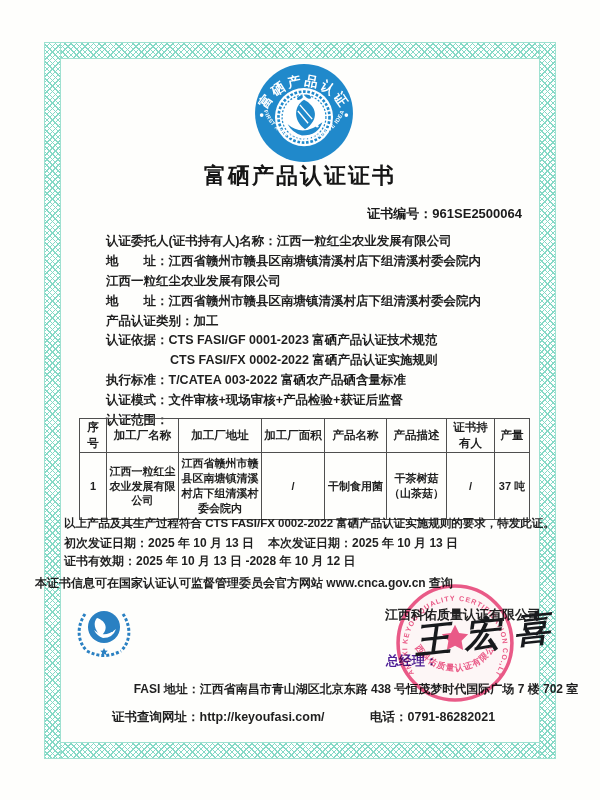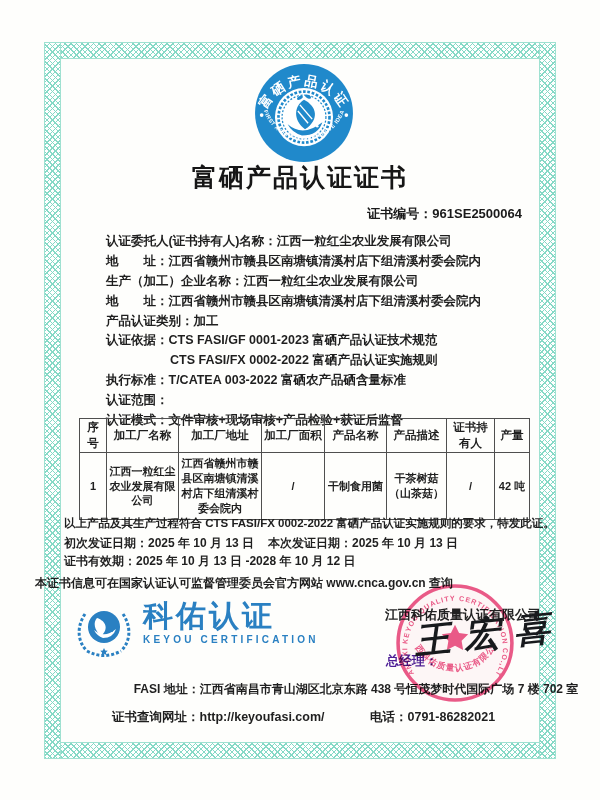--- a/index.html
+++ b/index.html
@@ -18,21 +18,21 @@
       repeating-linear-gradient(-45deg,#85d9c6 0,#85d9c6 1px,transparent 1px,transparent 4px);
     border:1px solid #9fe1d1;
   }
   .frame.top{left:44px;top:42px;width:510px;height:15px;}
   .frame.bottom{left:44px;top:742px;width:510px;height:15px;}
   .frame.left{left:44px;top:42px;width:15px;height:715px;}
   .frame.right{left:539px;top:42px;width:15px;height:715px;}
 
   .title{
     left:0;top:161px;width:600px;text-align:center;
-    font-size:25px;font-weight:800;letter-spacing:2px;color:#161616;
+    font-size:22px;font-weight:800;letter-spacing:2px;color:#161616;
   }
   .certno{top:205px;right:78px;font-size:13px;font-weight:700;color:#1a1a1a;}
 
   .fields{left:70px;top:233px;width:468px;}
   .field-line{display:flex;height:19.9px;font-size:12.5px;white-space:nowrap;align-items:flex-start;margin-left:36px;}
   .field-line .f-label{font-weight:700;}
   .field-line .f-value{font-weight:600;}
   .field-line.indent{padding-left:64px;}
 
   table.scope{
@@ -117,21 +117,20 @@
   <div class="abs fields">
     <div class="field-line">
         <span class="f-label">认证委托人(证书持有人)名称：</span>
         <span class="f-value">江西一粒红尘农业发展有限公司</span>
       </div>
     <div class="field-line">
         <span class="f-label">地　　址：</span>
         <span class="f-value">江西省赣州市赣县区南塘镇清溪村店下组清溪村委会院内</span>
       </div>
     <div class="field-line">
-        <span class="f-label">生产（加工）企业名称：</span>
         <span class="f-value">江西一粒红尘农业发展有限公司</span>
       </div>
     <div class="field-line">
         <span class="f-label">地　　址：</span>
         <span class="f-value">江西省赣州市赣县区南塘镇清溪村店下组清溪村委会院内</span>
       </div>
     <div class="field-line">
         <span class="f-label">产品认证类别：</span>
         <span class="f-value">加工</span>
       </div>
@@ -141,26 +140,26 @@
       </div>
     <div class="field-line indent">
         <span class="f-label"></span>
         <span class="f-value">CTS FASI/FX 0002-2022 富硒产品认证实施规则</span>
       </div>
     <div class="field-line">
         <span class="f-label">执行标准：</span>
         <span class="f-value">T/CATEA 003-2022 富硒农产品硒含量标准</span>
       </div>
     <div class="field-line">
+        <span class="f-label">认证模式：</span>
+        <span class="f-value">文件审核+现场审核+产品检验+获证后监督</span>
+      </div>
+    <div class="field-line">
         <span class="f-label">认证范围：</span>
         <span class="f-value"></span>
-      </div>
-    <div class="field-line">
-        <span class="f-label">认证模式：</span>
-        <span class="f-value">文件审核+现场审核+产品检验+获证后监督</span>
       </div>
   </div>
 
   <div class="abs scope-wrap">
     <table class="scope">
       <colgroup>
         <col style="width:27px">
           <col style="width:72px">
           <col style="width:83px">
           <col style="width:63px">
@@ -181,21 +180,21 @@
         <th>产量</th>
       </tr>
       <tr>
         <td>1</td>
         <td>江西一粒红尘农业发展有限公司</td>
         <td>江西省赣州市赣县区南塘镇清溪村店下组清溪村委会院内</td>
         <td>/</td>
         <td>干制食用菌</td>
         <td>干茶树菇（山茶菇）</td>
         <td>/</td>
-        <td>42 吨</td>
+        <td>37 吨</td>
       </tr>
     </tbody>
       </table>
   </div>
 
   <div class="abs statement">以上产品及其生产过程符合 CTS FASI/FX 0002-2022 富硒产品认证实施规则的要求，特发此证。</div>
   <div class="abs dateline" style="left:64px;top:535px;"><b>初次发证日期：</b><span>2025 年 10 月 13 日</span></div>
   <div class="abs dateline" style="left:268px;top:535px;"><b>本次发证日期：</b><span>2025 年 10 月 13 日</span></div>
   <div class="abs dateline" style="left:64px;top:553px;"><b>证书有效期：</b><span>2025 年 10 月 13 日 -2028 年 10 月 12 日</span></div>
 
@@ -205,24 +204,20 @@
     <svg width="62" height="62" viewBox="0 0 62 62">
       <circle cx="31" cy="27" r="16" fill="#2a80c2"></circle>
       <path d="M24,18 C33,21 36,29 28,36 C21,30 20,22 24,18 Z" fill="#ffffff"></path>
       <path d="M21,30 Q31,39 43,29 Q40,38 30,38 Q24,36 21,30 Z" fill="#ffffff"></path>
       <circle cx="39" cy="31" r="1" fill="#2a80c2"></circle>
       <path d="M12,14 C4,26 4,40 13,50" fill="none" stroke="#2a80c2" stroke-width="3" stroke-dasharray="3 2"></path>
       <path d="M50,14 C58,26 58,40 49,50" fill="none" stroke="#2a80c2" stroke-width="3" stroke-dasharray="3 2"></path>
       <path d="M14,51 Q31,60 48,51" fill="none" stroke="#2a80c2" stroke-width="3" stroke-dasharray="3 2"></path>
       <path d="M31,48 l1.2,2.4 2.6,0.3 -1.9,1.8 0.5,2.6 -2.4,-1.3 -2.4,1.3 0.5,-2.6 -1.9,-1.8 2.6,-0.3 Z" fill="#2a80c2"></path>
     </svg>
-    <div class="txt">
-      <div class="cn">科佑认证</div>
-      <div class="en">KEYOU    CERTIFICATION</div>
-    </div>
   </div>
 
   <div class="abs issuer-company">江西科佑质量认证有限公司</div>
   <div class="abs signer-label">总经理：</div>
 
   <div class="abs stamp">
     <svg width="122" height="122" viewBox="0 0 120 120">
       <circle cx="60" cy="60" r="56" fill="rgba(232,72,124,0.05)" stroke="#e8487c" stroke-width="3.5"></circle>
       <defs>
         <path id="sealArc" d="M 20,90 A 47,47 0 1 1 100,90"></path>

